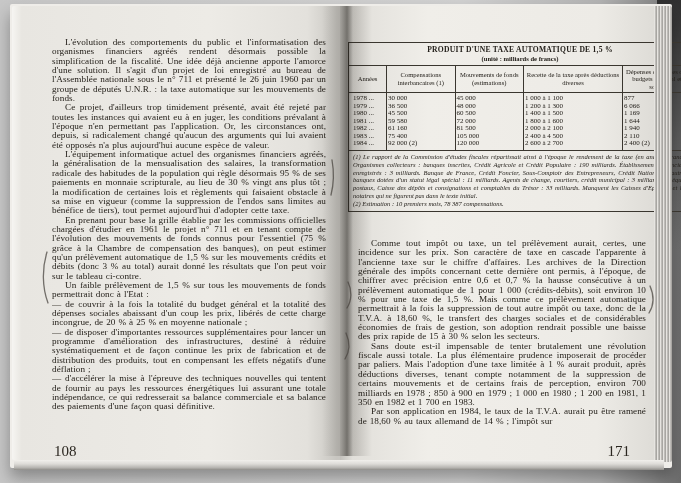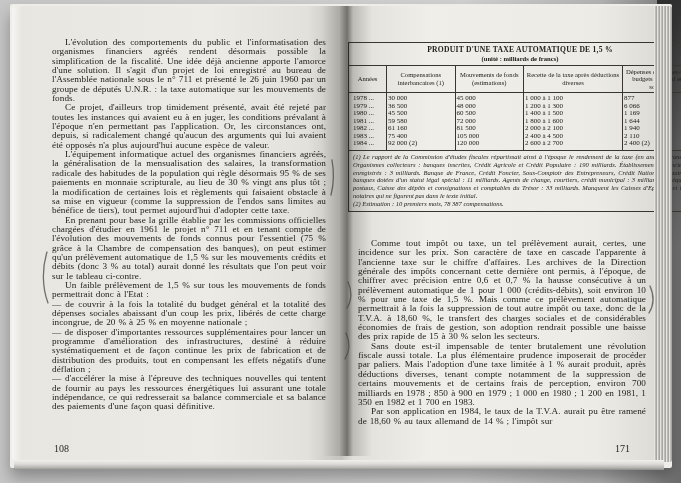--- a/index.html
+++ b/index.html
@@ -24,21 +24,21 @@
     background:repeating-linear-gradient(90deg,#dcdad6 0px,#f0eeea 1px,#8d8b87 2px,#c3c1bd 3px); }
   .edge-bottom { position:absolute; left:4px; top:456px; width:650px; height:10px;
     background:linear-gradient(180deg,#f2f0ec 0%,#dddbd7 40%,#b8b6b2 75%,#8e8c88 100%); }
 
   .body-text { position:absolute; text-align:justify; font-size:9.2px; line-height:9.35px;
     letter-spacing:.05px; word-spacing:.6px; color:#26221c; }
   .left-col  { left:40px; top:32px;  width:274px; }
   .right-col { left:18px; top:233px; width:288px; }
   .body-text p.indent { text-indent:13px; }
   .body-text p.dash   { text-indent:0; }
-  .pagenum { position:absolute; font-size:10px; color:#2a261f; }
+  .pagenum { position:absolute; font-size:15px; color:#2a261f; }
   .pagenum-left  { left:42px;  top:437px; }
   .pagenum-right { right:24px; top:437px; }
 
   .table-box { position:absolute; left:8px; top:36px; width:344px;
     border:1px solid #3a362f; }
   .t-title { text-align:center; font-weight:bold; padding:3px 2px 2px; border-bottom:1px solid #3a362f; }
   .t-title .tl { font-size:7.6px; line-height:8.7px; letter-spacing:.25px; }
   .t-title .t-unit { font-size:6.6px; line-height:7.8px; }
   table.tax { width:100%; border-collapse:collapse; table-layout:fixed; }
   .tax th { font-weight:normal; font-size:6.6px; line-height:7.5px; text-align:center;

